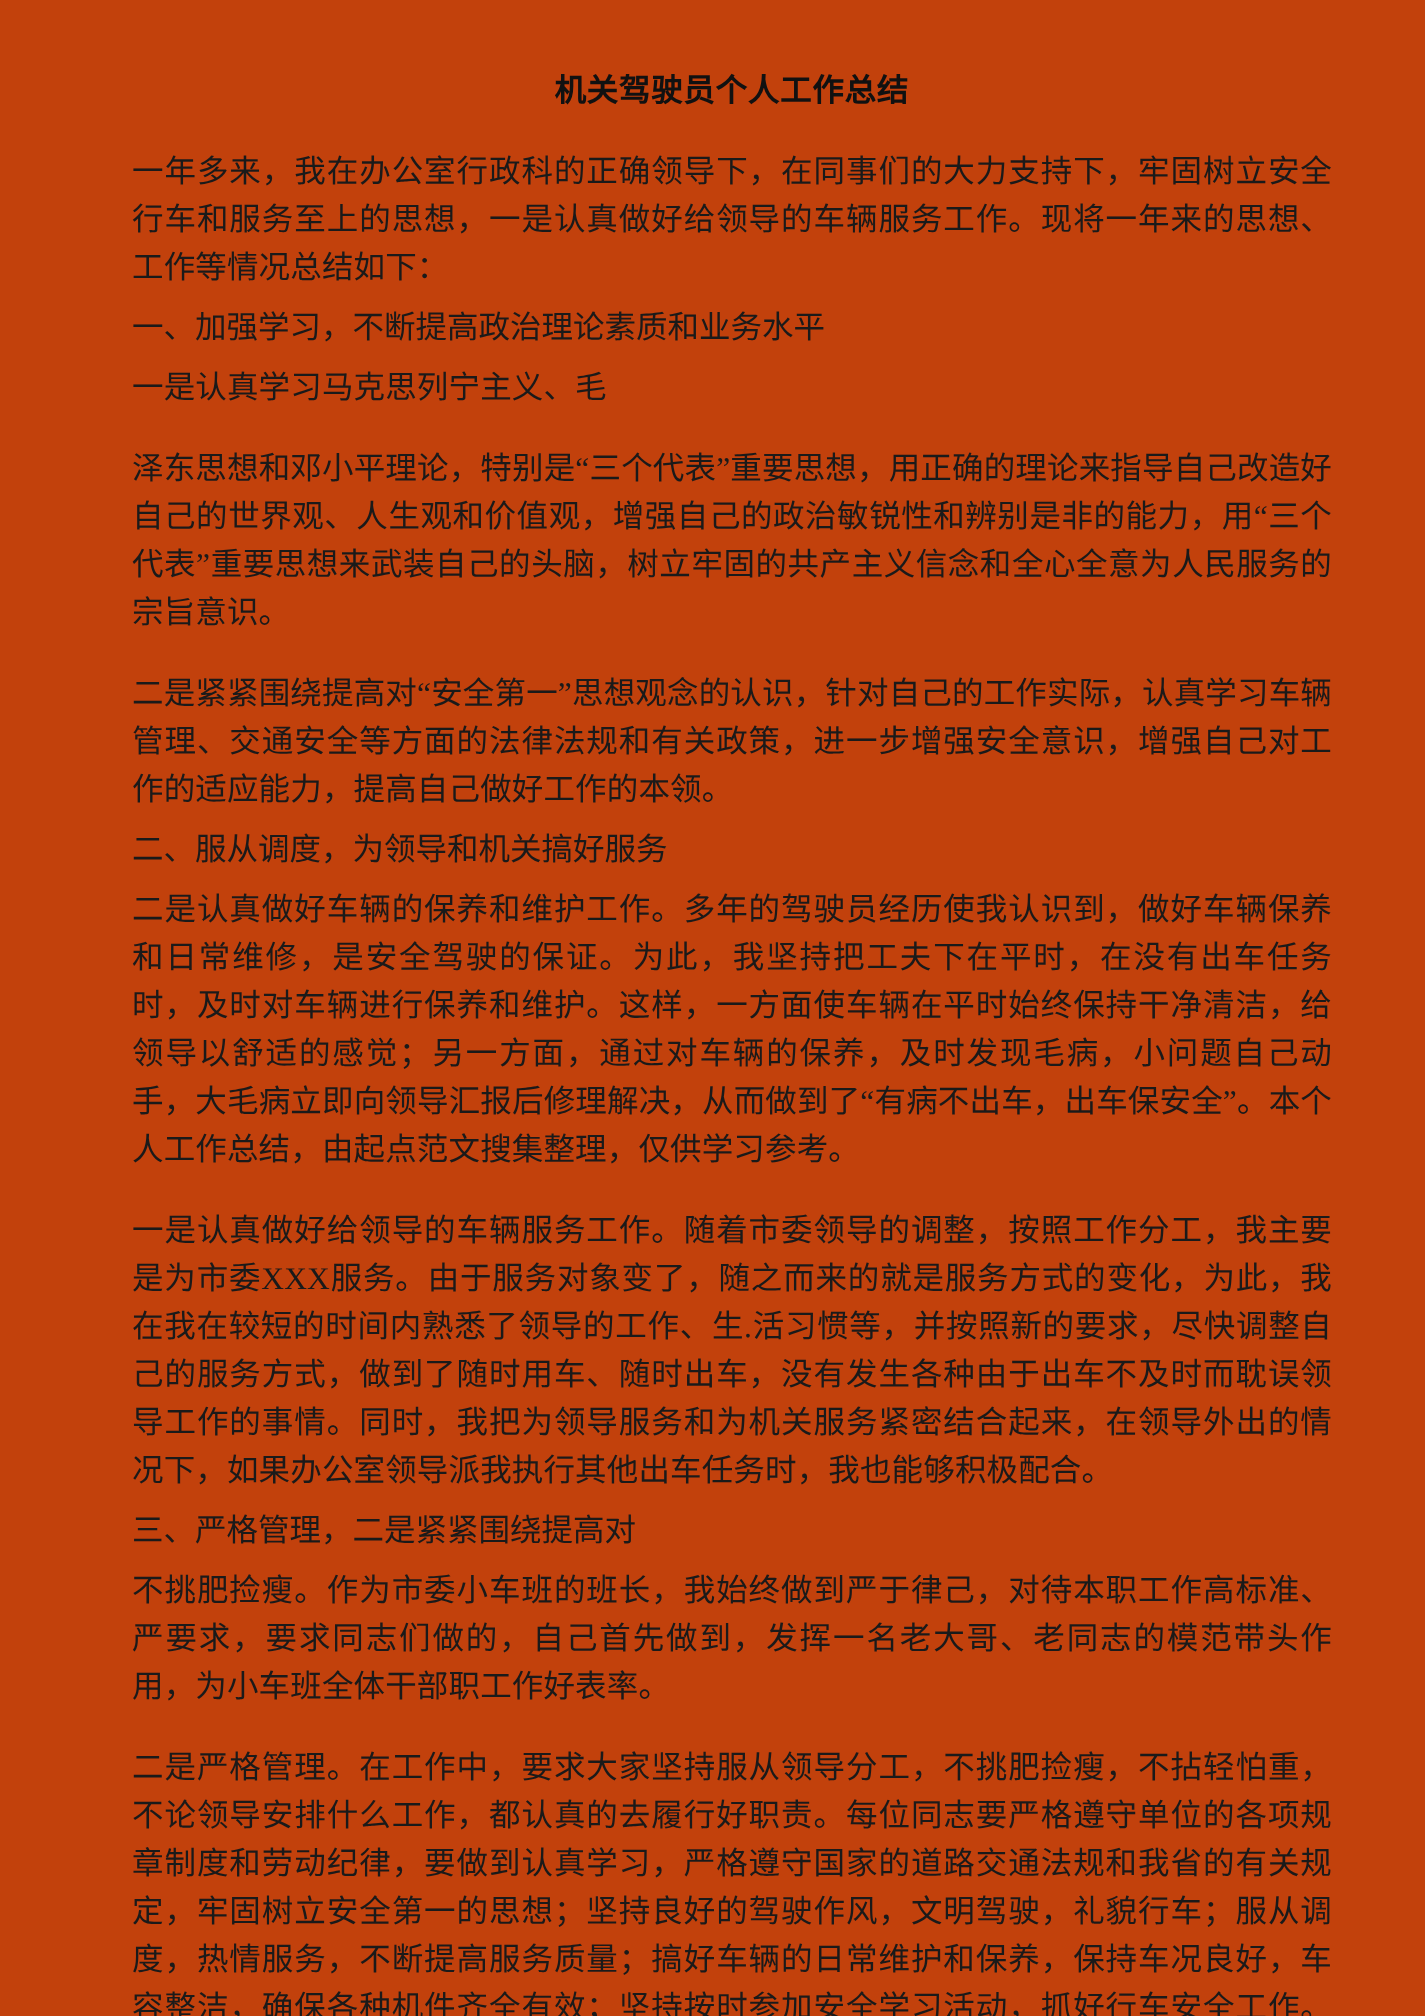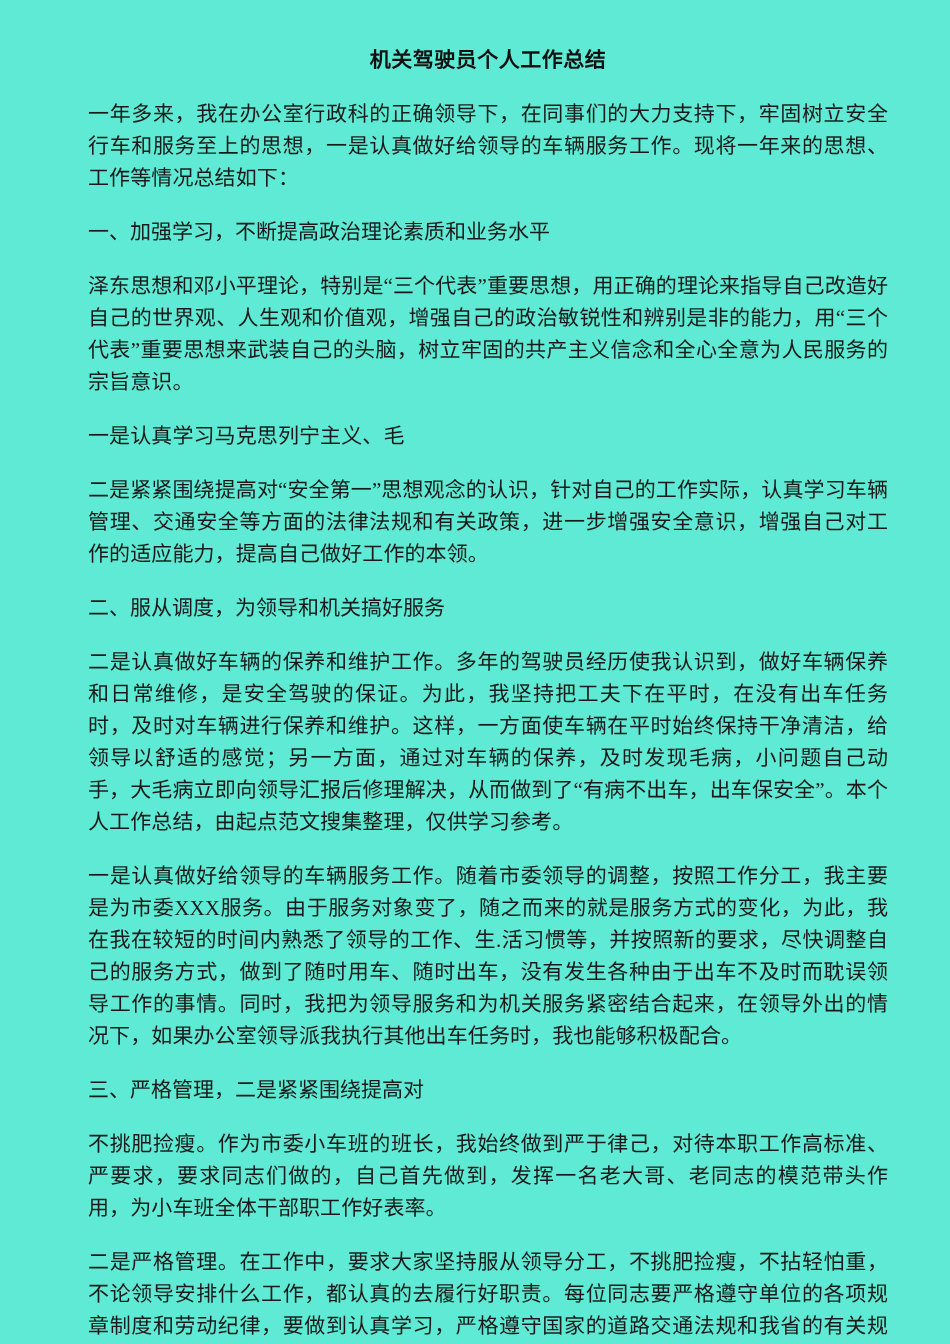--- a/index.html
+++ b/index.html
@@ -10,21 +10,21 @@
   }
   body {
     font-family: "Liberation Serif", "DejaVu Serif", serif;
     color: #1a1a1a;
   }
   .page {
     position: relative;
     width: 950px;
     height: 1344px;
     margin: 0 auto;
-    background: #5eead4;
+    background: #c2410c;
     box-sizing: border-box;
     overflow: hidden;
   }
   .content {
     position: absolute;
     left: 88px;
     top: 0;
     width: 800px;
   }
   .doc-title {
@@ -58,38 +58,38 @@
   }
   .heading {
     font-size: 21px;
     line-height: 32px;
     margin: 0;
     padding: 0;
     color: #1a1a1a;
   }
   .heading + .para,
   .para + .heading {
-    margin-top: 22px;
+    margin-top: 8px;
   }
 </style>
 </head>
 <body>
 
 <div class="page">
   <div class="content">
 
     <h1 class="doc-title">机关驾驶员个人工作总结</h1>
 
     <p class="para">一年多来，我在办公室行政科的正确领导下，在同事们的大力支持下，牢固树立安全行车和服务至上的思想，一是认真做好给领导的车辆服务工作。现将一年来的思想、工作等情况总结如下：</p>
 
     <p class="heading">一、加强学习，不断提高政治理论素质和业务水平</p>
 
+    <p class="para">一是认真学习马克思列宁主义、毛</p>
+
     <p class="para">泽东思想和邓小平理论，特别是“三个代表”重要思想，用正确的理论来指导自己改造好自己的世界观、人生观和价值观，增强自己的政治敏锐性和辨别是非的能力，用“三个代表”重要思想来武装自己的头脑，树立牢固的共产主义信念和全心全意为人民服务的宗旨意识。</p>
-
-    <p class="para">一是认真学习马克思列宁主义、毛</p>
 
     <p class="para">二是紧紧围绕提高对“安全第一”思想观念的认识，针对自己的工作实际，认真学习车辆管理、交通安全等方面的法律法规和有关政策，进一步增强安全意识，增强自己对工作的适应能力，提高自己做好工作的本领。</p>
 
     <p class="heading">二、服从调度，为领导和机关搞好服务</p>
 
     <p class="para">二是认真做好车辆的保养和维护工作。多年的驾驶员经历使我认识到，做好车辆保养和日常维修，是安全驾驶的保证。为此，我坚持把工夫下在平时，在没有出车任务时，及时对车辆进行保养和维护。这样，一方面使车辆在平时始终保持干净清洁，给领导以舒适的感觉；另一方面，通过对车辆的保养，及时发现毛病，小问题自己动手，大毛病立即向领导汇报后修理解决，从而做到了“有病不出车，出车保安全”。本个人工作总结，由起点范文搜集整理，仅供学习参考。</p>
 
     <p class="para">一是认真做好给领导的车辆服务工作。随着市委领导的调整，按照工作分工，我主要是为市委XXX服务。由于服务对象变了，随之而来的就是服务方式的变化，为此，我在我在较短的时间内熟悉了领导的工作、生.活习惯等，并按照新的要求，尽快调整自己的服务方式，做到了随时用车、随时出车，没有发生各种由于出车不及时而耽误领导工作的事情。同时，我把为领导服务和为机关服务紧密结合起来，在领导外出的情况下，如果办公室领导派我执行其他出车任务时，我也能够积极配合。</p>
 
     <p class="heading">三、严格管理，二是紧紧围绕提高对</p>

